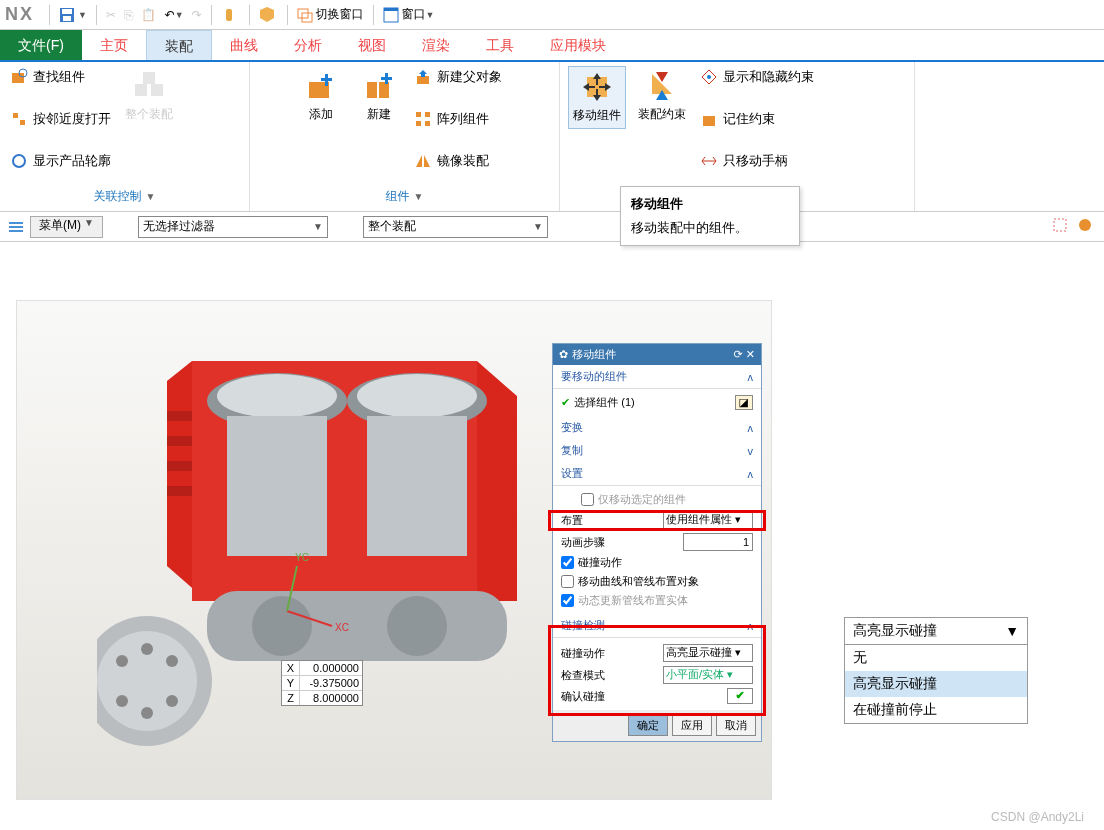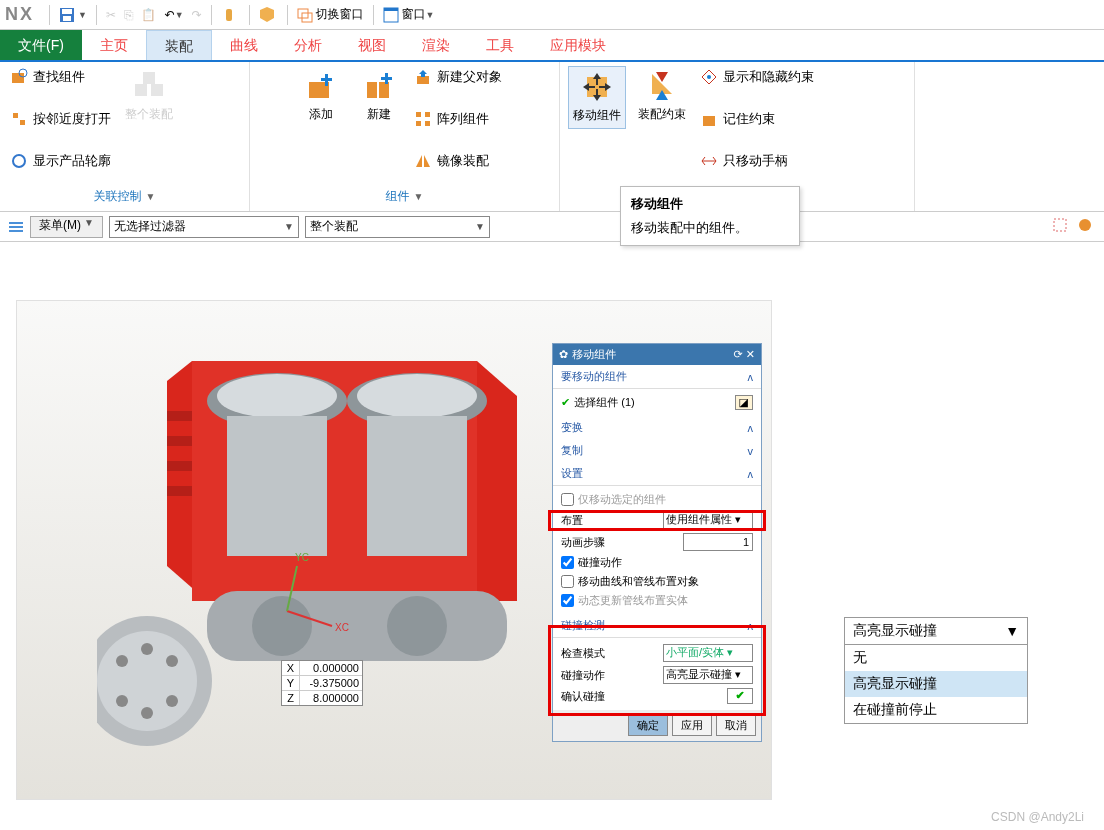--- a/index.html
+++ b/index.html
@@ -27,21 +27,21 @@
 .rb-btn { display: flex; flex-direction: column; align-items: center; justify-content: center; padding: 4px; cursor: pointer; min-width: 50px; }
 .rb-btn .icon { width: 32px; height: 32px; margin-bottom: 4px; }
 .rb-btn .label { font-size: 12px; text-align: center; }
 .rb-list { display: flex; flex-direction: column; gap: 20px; }
 .rb-list .rb-item { display: flex; align-items: center; gap: 5px; cursor: pointer; padding: 2px; font-size: 13px; }
 .rb-list .rb-item .sicon { width: 18px; height: 18px; }
 .disabled { opacity: .5; color: #999; }
 
 
 .filterbar { display: flex; align-items: center; height: 30px; padding: 2px 8px; border-bottom: 1px solid #ccc; gap: 6px; }
-.filterbar select, .filterbar .fake-select { height: 22px; font-size: 12px; padding: 0 4px; border: 1px solid #888; background: #fff; }
+.filterbar select, .filterbar .fake-select { height: 22px; font-size: 12px; padding: 0 4px; border: 1px solid #888; background: #fff; margin-left: 29px; }
 .filterbar .fake-select { display: inline-flex; align-items: center; justify-content: space-between; }
 .filterbar .fake-btn { height: 22px; padding: 0 8px; border: 1px solid #aaa; background: #f0f0f0; display: inline-flex; cursor: pointer; }
 .filterbar .dd-caret { margin-left: 3px; color: #555; font-size: 10px; }
 
 
 .tooltip { position: absolute; left: 620px; top: 186px; width: 180px; border: 1px solid #bbb; background: #fff; padding: 8px 10px; z-index: 20; box-shadow: 2px 2px 4px rgba(0,0,0,.15); }
 .tooltip .ttitle { font-weight: bold; font-size: 13px; margin-bottom: 6px; }
 .tooltip .tdesc { font-size: 13px; }
 
 
@@ -407,21 +407,21 @@
   <div class="section-hd">
       <span>复制</span>
       <span class="caret">v</span>
     </div>
 
   <div class="section-hd">
       <span>设置</span>
       <span class="caret">ʌ</span>
     </div>
   <div class="section-body">
-    <div class="chk-row" style="color:#999;">
+    <div class="chk-row" style="color:#999;margin-left:20px;">
         <input type="checkbox" style="">
         <span>仅移动选定的组件</span>
       </div>
     <div class="field-row">
         <span>布置</span>
       <span class="mini-select"><span>使用组件属性</span> ▾</span>
     </div>
     <div class="field-row">
         <span>动画步骤</span>
       <input class="mini-input" value="1" style="">
@@ -439,26 +439,26 @@
         <span>动态更新管线布置实体</span>
       </div>
   </div>
 
   <div class="section-hd">
       <span>碰撞检测</span>
       <span class="caret">ʌ</span>
     </div>
   <div class="section-body">
     <div class="field-row">
+        <span>碰撞动作</span>
+      <span class="mini-select"><span>高亮显示碰撞</span> ▾</span>
+    </div>
+    <div class="field-row">
         <span>检查模式</span>
       <span class="mini-select" style="color:#1a6;"><span>小平面/实体</span> ▾</span>
-    </div>
-    <div class="field-row">
-        <span>碰撞动作</span>
-      <span class="mini-select"><span>高亮显示碰撞</span> ▾</span>
     </div>
     <div class="field-row">
         <span>确认碰撞</span>
       <span class="greencheck">✔</span>
     </div>
   </div>
 
   <div class="dlg-btns">
     <button class="primary">确定</button>
     <button>应用</button>

